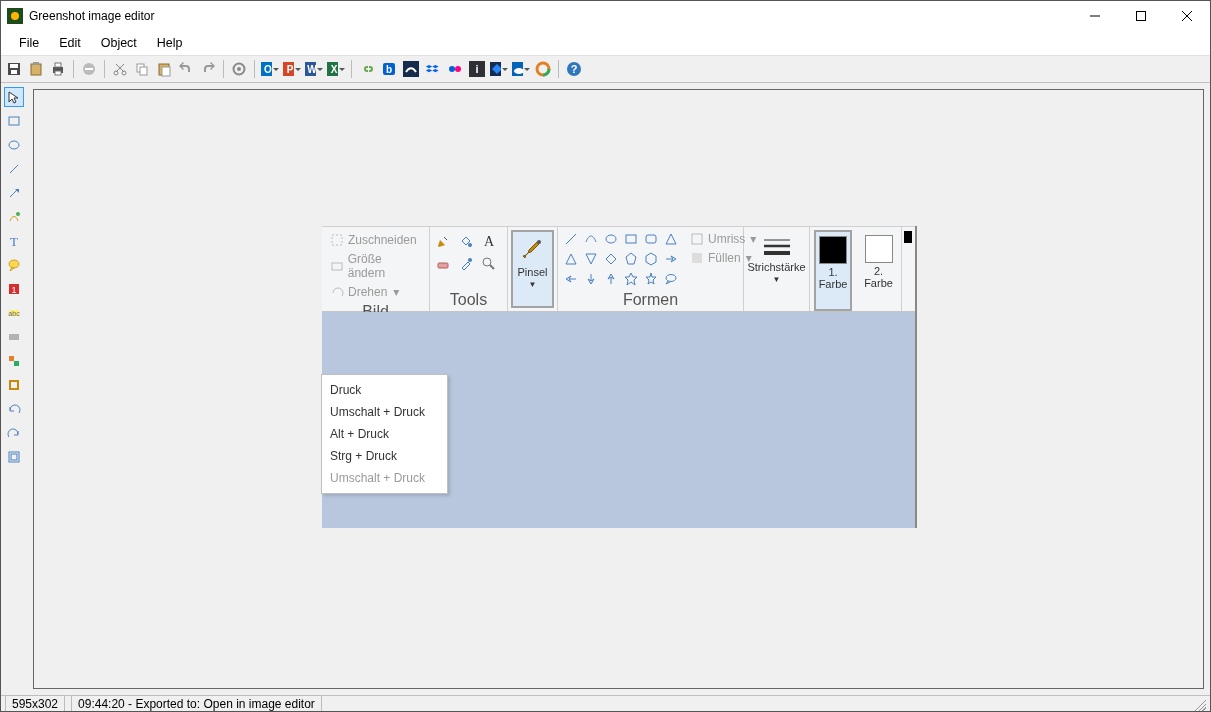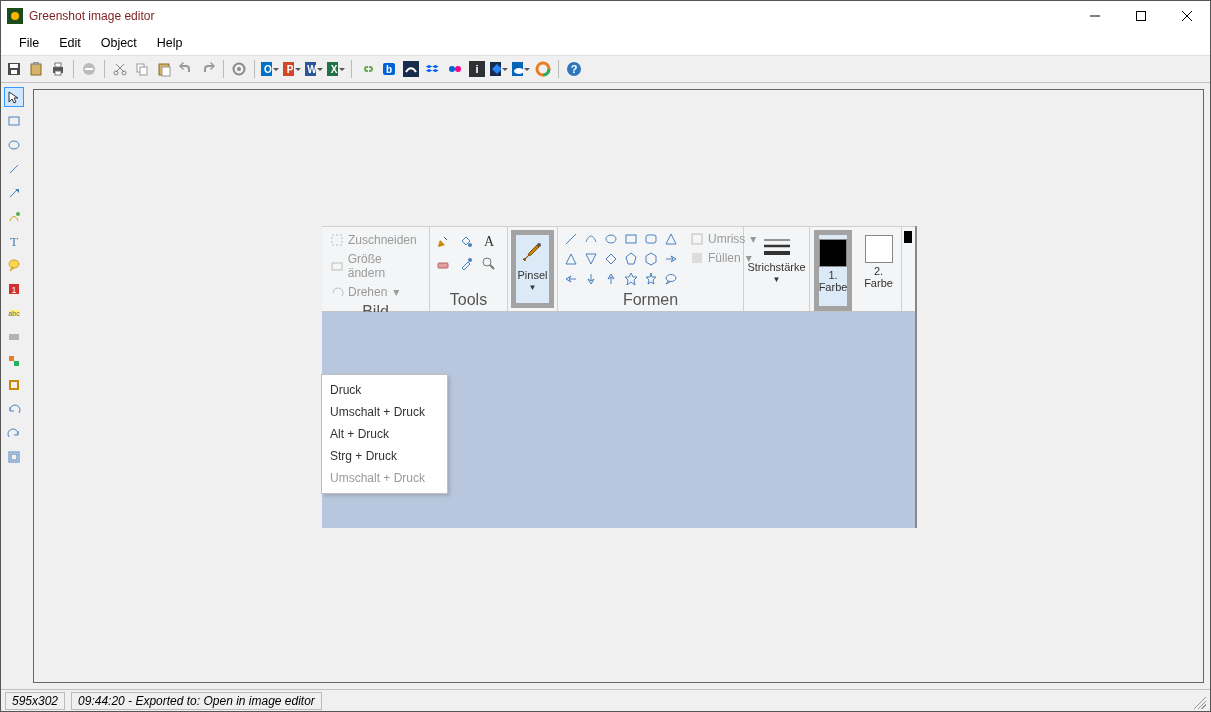--- a/index.html
+++ b/index.html
@@ -20,21 +20,21 @@
     height: 30px;
     background: #fff;
     display: flex;
     align-items: center;
     padding-left: 6px;
   }
   .titlebar .logo {
     width: 16px; height: 16px;
     margin-right: 6px;
   }
-  .titlebar .title { flex:0 0 auto; font-size:12px; color:#7f1d1d;text-align:center; }
+  .titlebar .title { flex:0 0 auto; font-size:12px; color:#000000;text-align:center; }
   .titlebar .spacer { flex:1; }
   .wbtn { width:46px; height:30px; display:flex; align-items:center; justify-content:center; }
 
   
   .menubar {
     height:24px;
     display:flex;
     align-items:center;
     padding-left:8px;
     background:#fff;
@@ -136,21 +136,21 @@
     font-size:12px; color:#444;
   }
   .rbtn.disabled { color:#9a9a9a; }
   .bigbtn {
     display:flex; flex-direction:column; align-items:center;
     padding:4px 6px 2px 6px;
     font-size:11px; color:#333;
     border:1px solid transparent;
     gap:2px;
   }
-  .bigbtn.selected { border:5px solid #a3a3a3; background:#dceaf7; }
+  .bigbtn.selected { border:2px solid #a3a3a3; background:#dceaf7; }
   .swatch { width:28px; height:28px; border:1px solid #888; }
   .shape-grid { display:grid; grid-template-columns:repeat(6,18px); grid-auto-rows:18px; gap:2px; }
   .shape { width:18px; height:18px; display:flex; align-items:center; justify-content:center; }
 
   .embedded .shortcut-menu {
     position:absolute;
     left:-1px; top:148px;
     width:127px;
     background:#fff;
     border:1px solid #bfbfbf;
@@ -164,29 +164,28 @@
   }
   .shortcut-menu .srow.dim { color:#9a9a9a; }
 
   .embedded .lowerfill {
     flex:1;
     background:#b9c7de;
   }
 
   
   .statusbar {
-    height:22px;
+    height:16px;
     background:#f0f0f0;
     border-top:1px solid #c0c0c0;
     display:flex;
     align-items:center;
     font-size:12px;
     padding:0 4px;
     gap:6px;
-    font-style:italic;
   }
   .statusbar .cell { border:1px solid #bcbcbc; padding:1px 6px; background:#f0f0f0; }
   .statusbar .grip {
     margin-left:auto;
     width:16px; height:16px;
     background:
       linear-gradient(135deg, transparent 60%, #999 60%, #999 64%, transparent 64%, transparent 72%, #999 72%, #999 76%, transparent 76%, transparent 84%, #999 84%, #999 88%, transparent 88%);
   }
 
   svg { display:block; }

